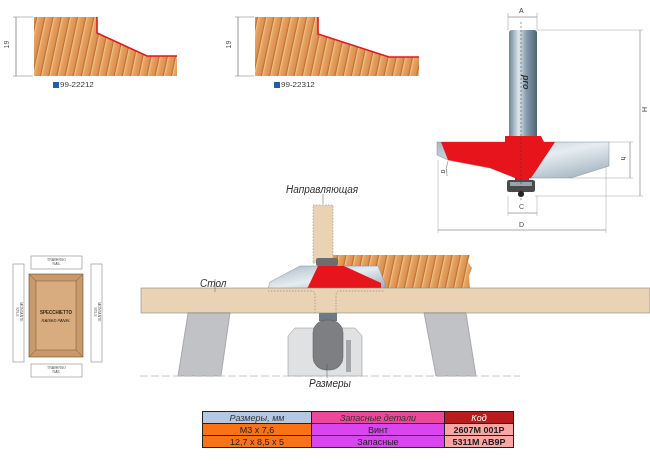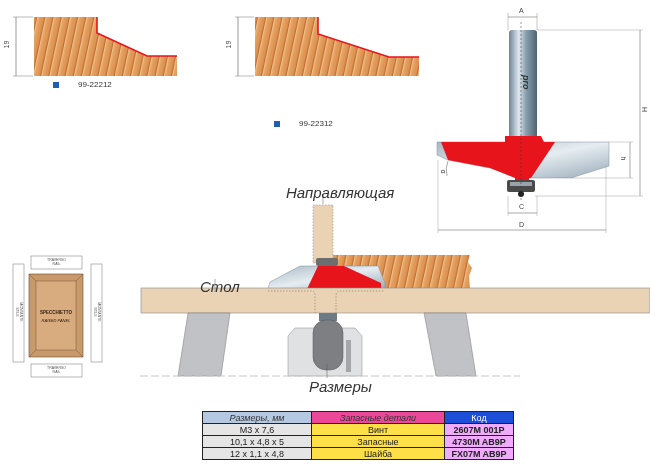--- a/index.html
+++ b/index.html
@@ -1,30 +1,30 @@
 <!DOCTYPE html>
 <html><head>
 <meta charset="utf-8">
 <style>
   html, body { margin:0; padding:0; background:#ffffff; }
   body { width:650px; height:471px; position:relative; overflow:hidden; font-family:"Liberation Sans", sans-serif; }
   .abs { position:absolute; }
   svg { position:absolute; left:0; top:0; }
-  .code-label { position:absolute; font-size:8px; color:#333; display:flex; align-items:center; gap:19px;padding-left:20px; }
+  .code-label { position:absolute; font-size:8px; color:#333; display:flex; align-items:center; gap:1px;padding-left:20px; }
   .code-label .sq { width:6px; height:6px; background:#1f5fb0; display:inline-block; }
   .dim-lbl { position:absolute; font-size:7px; color:#444; }
-  .callout { position:absolute; font-size:15px; font-style:italic; color:#333; }
+  .callout { position:absolute; font-size:10px; font-style:italic; color:#333; }
   table.spec { position:absolute; left:202px; top:411px; border-collapse:collapse; font-size:9px; }
   table.spec td { border:1px solid #222; height:11px; padding:0 4px; text-align:center; line-height:10px; }
   table.spec .h1 { background:#b5c8e2; font-style:italic; color:#333; width:100px; }
   table.spec .h2 { background:#ec4899; font-style:italic; color:#333; width:124px; }
-  table.spec .h3 { background:#1d4ed8; color:#fff; width:60px; }
-  table.spec .c1 { background:#e5e5e5; color:#222; }
-  table.spec .c2 { background:#fde047; color:#222; }
-  table.spec .c3 { background:#f0abfc; color:#222; font-weight:bold; }
+  table.spec .h3 { background:#b91c1c; font-style:italic; color:#fff; width:60px; }
+  table.spec .c1 { background:#f97316; color:#222; }
+  table.spec .c2 { background:#d946ef; color:#222; }
+  table.spec .c3 { background:#fca5a5; color:#222; font-weight:bold; }
   .frame-lbl { position:absolute; font-size:3.5px; color:#555; text-align:center; line-height:4px; }
 </style>
 </head>
 <body>
 
 <svg width="650" height="471" viewBox="0 0 650 471">
   <defs>
     <linearGradient id="woodGrad" x1="0" x2="1" y1="0" y2="0">
       <stop offset="0" stop-color="#f3c48e"></stop>
       <stop offset="0.4" stop-color="#e59f5c"></stop>
@@ -125,21 +125,21 @@
     <line x1="215" y1="279" x2="215" y2="292" stroke="#555" stroke-width="0.5"></line>
     <line x1="327" y1="364" x2="327" y2="378" stroke="#555" stroke-width="0.5"></line>
   </g>
 </svg>
 
 <div class="code-label" style="left:33px; top:80px;">
   <span class="sq"></span>
   <span>99-22212</span>
 </div>
 <div class="dim-lbl" style="left:3px; top:41px; transform:rotate(-90deg);">19</div>
-<div class="code-label" style="left:254px; top:80px;margin-top:39px;">
+<div class="code-label" style="left:254px; top:80px;">
   <span class="sq"></span>
   <span>99-22312</span>
 </div>
 <div class="dim-lbl" style="left:225px; top:41px; transform:rotate(-90deg);">19</div>
 
 <div class="dim-lbl" style="left:519px; top:7px;">A</div>
 <div class="dim-lbl" style="left:642px; top:106px; transform:rotate(90deg);">H</div>
 <div class="dim-lbl" style="left:622px; top:155px; transform:rotate(90deg);">h</div>
 <div class="dim-lbl" style="left:519px; top:203px;">C</div>
 <div class="dim-lbl" style="left:519px; top:221px;">D</div>
@@ -174,23 +174,18 @@
     <td class="h1">Размеры, мм</td>
     <td class="h2">Запасные детали</td>
     <td class="h3">Код</td>
   </tr>
   <tr>
     <td class="c1">M3 x 7,6</td>
     <td class="c2">Винт</td>
     <td class="c3">2607M 001P</td>
   </tr>
   <tr>
-    <td class="c1">10,1 x 4,8 x 5</td>
+    <td class="c1">12,7 x 8,5 x 5</td>
     <td class="c2">Запасные</td>
-    <td class="c3">4730M AB9P</td>
-  </tr>
-  <tr>
-    <td class="c1">12 x 1,1 x 4,8</td>
-    <td class="c2">Шайба</td>
-    <td class="c3">FX07M AB9P</td>
+    <td class="c3">5311M AB9P</td>
   </tr>
 </tbody>
   </table>
 
 </body></html>

